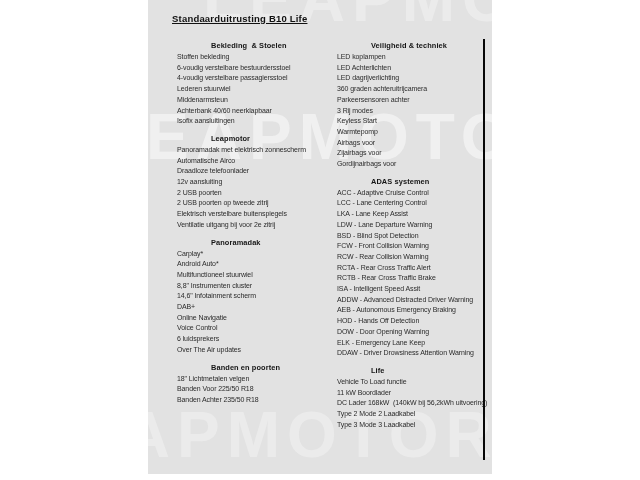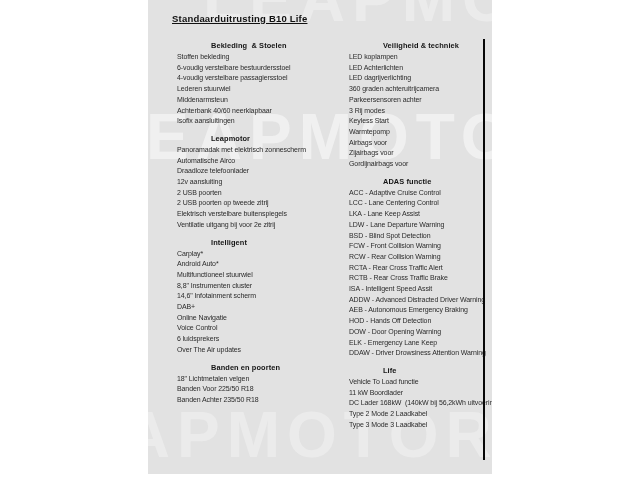--- a/index.html
+++ b/index.html
@@ -55,21 +55,21 @@
     letter-spacing: 0.2px;
     color: #111111;
     white-space: pre;
     text-decoration: underline;
   }
   .col {
     position: absolute;
     top: 40px;
   }
   .col-left  { left: 24px;  width: 158px; }
-  .col-right { left: 196px; width: 164px; }
+  .col-right { left: 184px; width: 164px; }
   .section { margin-bottom: 6px; }
   .heading {
     font-size: 7.4px;
     font-weight: bold;
     color: #151515;
     line-height: 12px;
     white-space: pre;
     letter-spacing: 0.1px;
     padding-left: 39px;
   }
@@ -109,21 +109,21 @@
           <div class="item">Panoramadak met elektrisch zonnescherm</div>
           <div class="item">Automatische Airco</div>
           <div class="item">Draadloze telefoonlader</div>
           <div class="item">12v aansluiting</div>
           <div class="item">2 USB poorten</div>
           <div class="item">2 USB poorten op tweede zitrij</div>
           <div class="item">Elektrisch verstelbare buitenspiegels</div>
           <div class="item">Ventilatie uitgang bij voor 2e zitrij</div>
         </div>
         <div class="section">
-          <div class="heading">Intelligent</div>
+          <div class="heading">Panoramadak</div>
           <div class="item">Carplay*</div>
           <div class="item">Android Auto*</div>
           <div class="item">Multifunctioneel stuurwiel</div>
           <div class="item">8,8" Instrumenten cluster</div>
           <div class="item">14,6" Infotainment scherm</div>
           <div class="item">DAB+</div>
           <div class="item">Online Navigatie</div>
           <div class="item">Voice Control</div>
           <div class="item">6 luidsprekers</div>
           <div class="item">Over The Air updates</div>
@@ -144,21 +144,21 @@
           <div class="item">360 graden achteruitrijcamera</div>
           <div class="item">Parkeersensoren achter</div>
           <div class="item">3 Rij modes</div>
           <div class="item">Keyless Start</div>
           <div class="item">Warmtepomp</div>
           <div class="item">Airbags voor</div>
           <div class="item">Zijairbags voor</div>
           <div class="item">Gordijnairbags voor</div>
         </div>
         <div class="section">
-          <div class="heading">ADAS functie</div>
+          <div class="heading">ADAS systemen</div>
           <div class="item">ACC - Adaptive Cruise Control</div>
           <div class="item">LCC - Lane Centering Control</div>
           <div class="item">LKA - Lane Keep Assist</div>
           <div class="item">LDW - Lane Departure Warning</div>
           <div class="item">BSD - Blind Spot Detection</div>
           <div class="item">FCW - Front Collision Warning</div>
           <div class="item">RCW - Rear Collision Warning</div>
           <div class="item">RCTA - Rear Cross Traffic Alert</div>
           <div class="item">RCTB - Rear Cross Traffic Brake</div>
           <div class="item">ISA - Intelligent Speed Assit</div>

